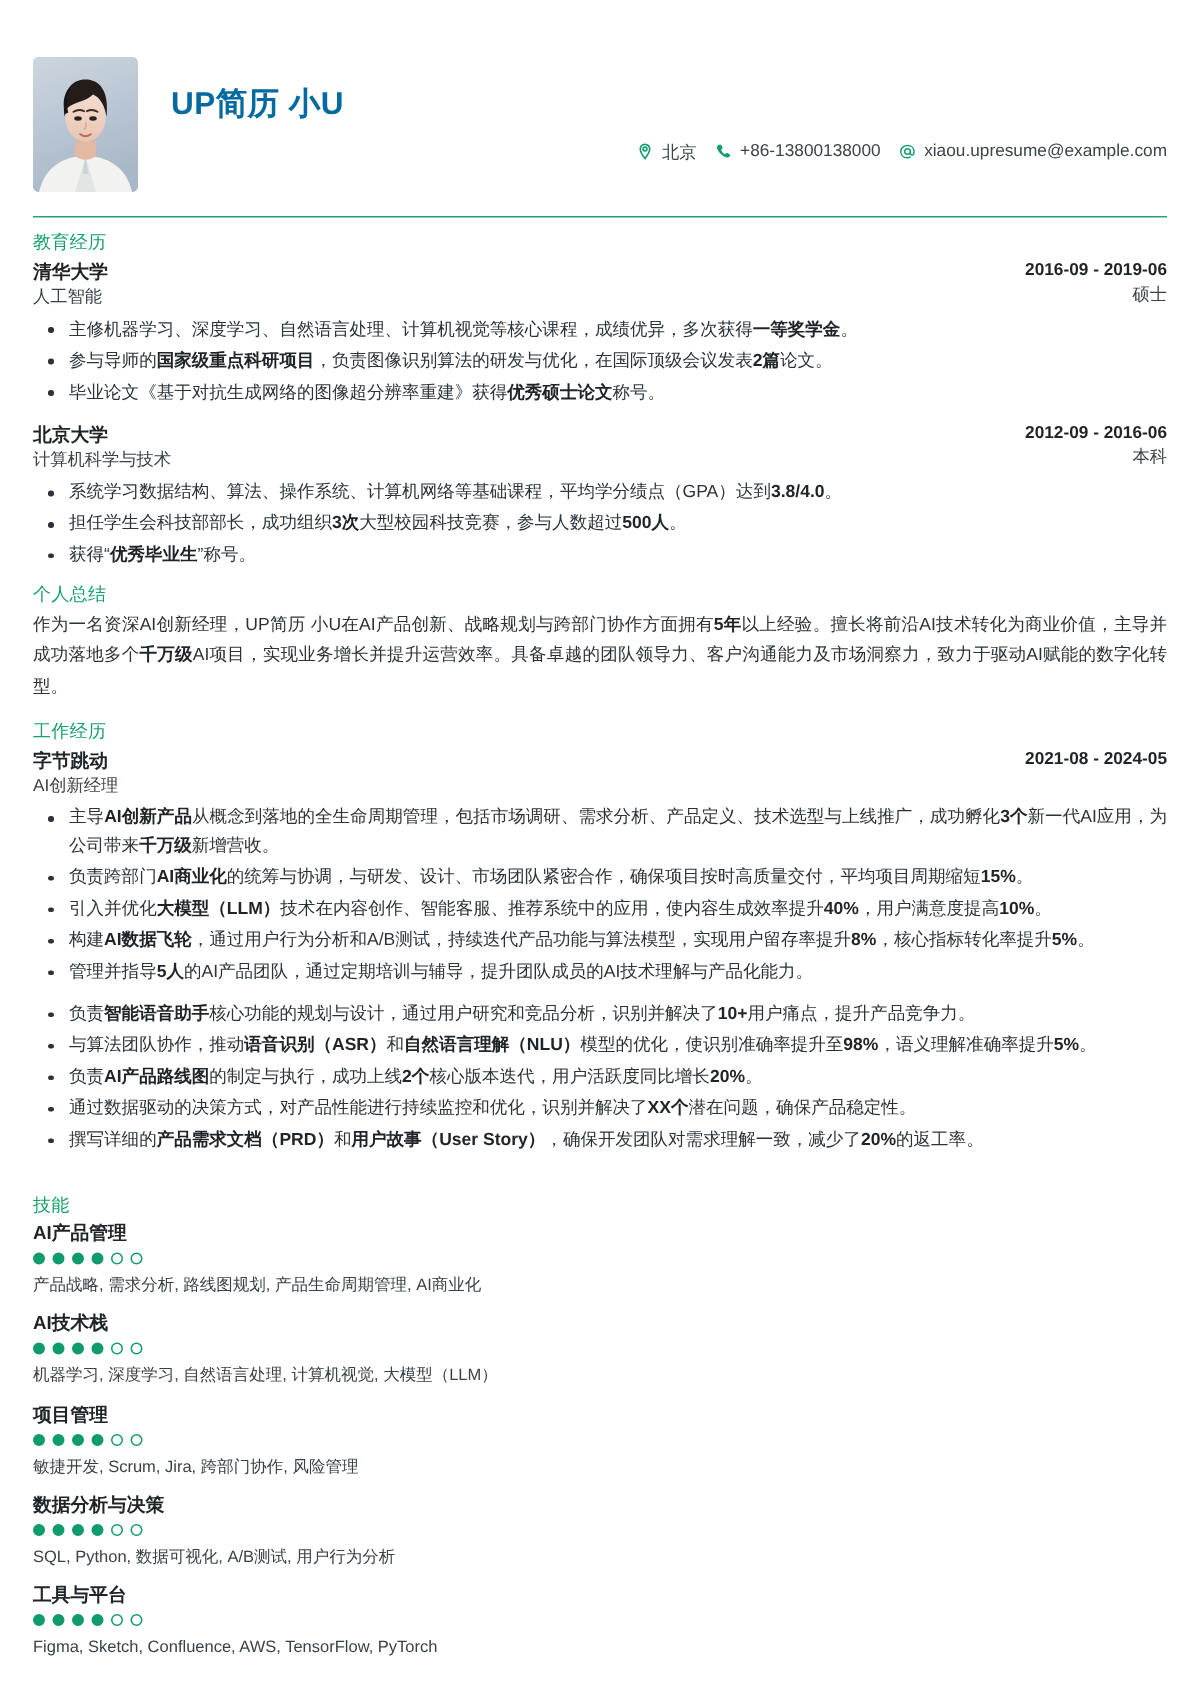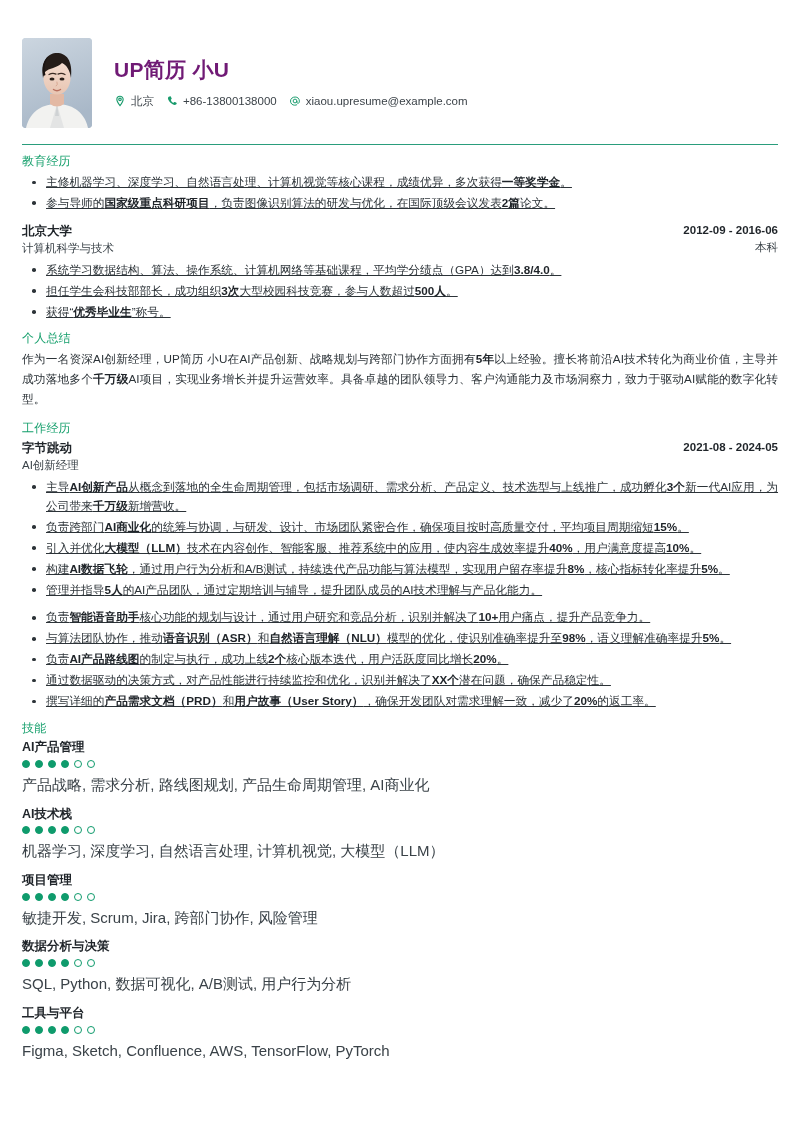--- a/index.html
+++ b/index.html
@@ -36,31 +36,32 @@
     position: relative;
     background: linear-gradient(170deg, #c3cfdb 0%, #b9c6d4 45%, #aab9c9 100%);
   }
   .photo svg { display: block; width: 100%; height: 100%; }
 
   .head-text { flex: 1 1 auto; min-width: 0; }
   .name {
     font-size: 21px;
     font-weight: 700;
     letter-spacing: 0.3px;
-    color: #701a75;
+    color: #0369a1;
     line-height: 1.2;
     margin-bottom: 11px;
   }
   .contacts {
     display: flex;
     flex-wrap: wrap;
     align-items: center;
     gap: 4px 12px;
     font-size: 11.5px;
     color: #3c4349;
+    justify-content: flex-end;
   }
   .contact {
     display: inline-flex;
     align-items: center;
     gap: 5px;
     white-space: nowrap;
   }
   .cicon {
     display: inline-flex;
     width: 12px;
@@ -129,21 +130,20 @@
     padding: 0;
   }
   ul.bullets > li {
     position: relative;
     padding-left: 24px;
     font-size: 11.7px;
     line-height: 1.62;
     color: #2c3338;
     margin-bottom: 2px;
     text-align: justify;
-    text-decoration: underline;
   }
   ul.bullets > li::before {
     content: "";
     position: absolute;
     left: 10px;
     top: 7.5px;
     width: 3.6px;
     height: 3.6px;
     border-radius: 50%;
     background: #2c3338;
@@ -175,21 +175,21 @@
   }
   .dot {
     width: 8px;
     height: 8px;
     border-radius: 50%;
     border: 1.6px solid #0f9b6c;
     background: transparent;
   }
   .dot.on { background: #0f9b6c; }
   .skill-kw {
-    font-size: 15px;
+    font-size: 11px;
     color: #3a4248;
     line-height: 1.5;
   }
 </style>
 </head>
 <body>
 
 <div class="page">
 
   <div class="header">
@@ -261,23 +261,34 @@
       </div>
     </div>
   </div>
 
   <div class="rule"></div>
 
   <div class="section">
     <div class="sec-title">教育经历</div>
 
     <div class="entry">
+      <div class="entry-head">
+        <div class="entry-left">
+          <div class="org">清华大学</div>
+          <div class="role">人工智能</div>
+        </div>
+        <div class="entry-right">
+          <div class="dates">2016-09 - 2019-06</div>
+          <div class="degree">硕士</div>
+        </div>
+      </div>
       <ul class="bullets">
         <li>主修机器学习、深度学习、自然语言处理、计算机视觉等核心课程，成绩优异，多次获得<b>一等奖学金</b>。</li>
         <li>参与导师的<b>国家级重点科研项目</b>，负责图像识别算法的研发与优化，在国际顶级会议发表<b>2篇</b>论文。</li>
+        <li>毕业论文《基于对抗生成网络的图像超分辨率重建》获得<b>优秀硕士论文</b>称号。</li>
       </ul>
     </div>
 
     <div class="entry">
       <div class="entry-head">
         <div class="entry-left">
           <div class="org">北京大学</div>
           <div class="role">计算机科学与技术</div>
         </div>
         <div class="entry-right">
@@ -324,21 +335,21 @@
       <ul class="bullets">
         <li>负责<b>智能语音助手</b>核心功能的规划与设计，通过用户研究和竞品分析，识别并解决了<b>10+</b>用户痛点，提升产品竞争力。</li>
         <li>与算法团队协作，推动<b>语音识别（ASR）</b>和<b>自然语言理解（NLU）</b>模型的优化，使识别准确率提升至<b>98%</b>，语义理解准确率提升<b>5%</b>。</li>
         <li>负责<b>AI产品路线图</b>的制定与执行，成功上线<b>2个</b>核心版本迭代，用户活跃度同比增长<b>20%</b>。</li>
         <li>通过数据驱动的决策方式，对产品性能进行持续监控和优化，识别并解决了<b>XX个</b>潜在问题，确保产品稳定性。</li>
         <li>撰写详细的<b>产品需求文档（PRD）</b>和<b>用户故事（User Story）</b>，确保开发团队对需求理解一致，减少了<b>20%</b>的返工率。</li>
       </ul>
     </div>
   </div>
 
-  <div class="section" style="margin-top:10px">
+  <div class="section" style="margin-top:26px">
     <div class="sec-title">技能</div>
     <div id="skills-host">
         <div class="skill">
           <div class="skill-name">AI产品管理</div>
           <div class="dots">
             <span class="dot on"></span>
             <span class="dot on"></span>
             <span class="dot on"></span>
             <span class="dot on"></span>
             <span class="dot"></span>

